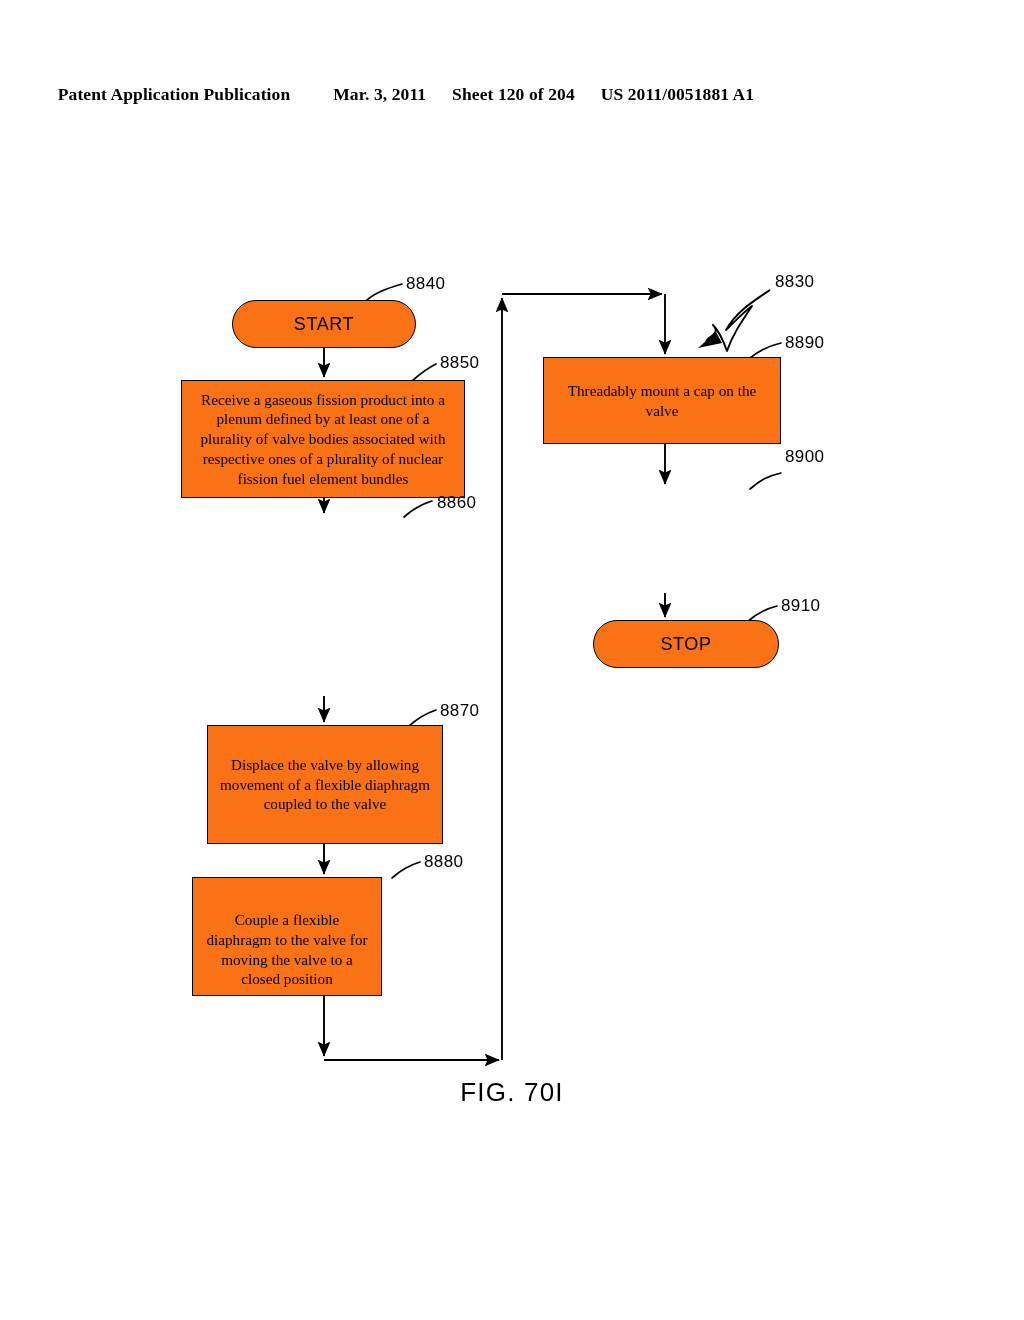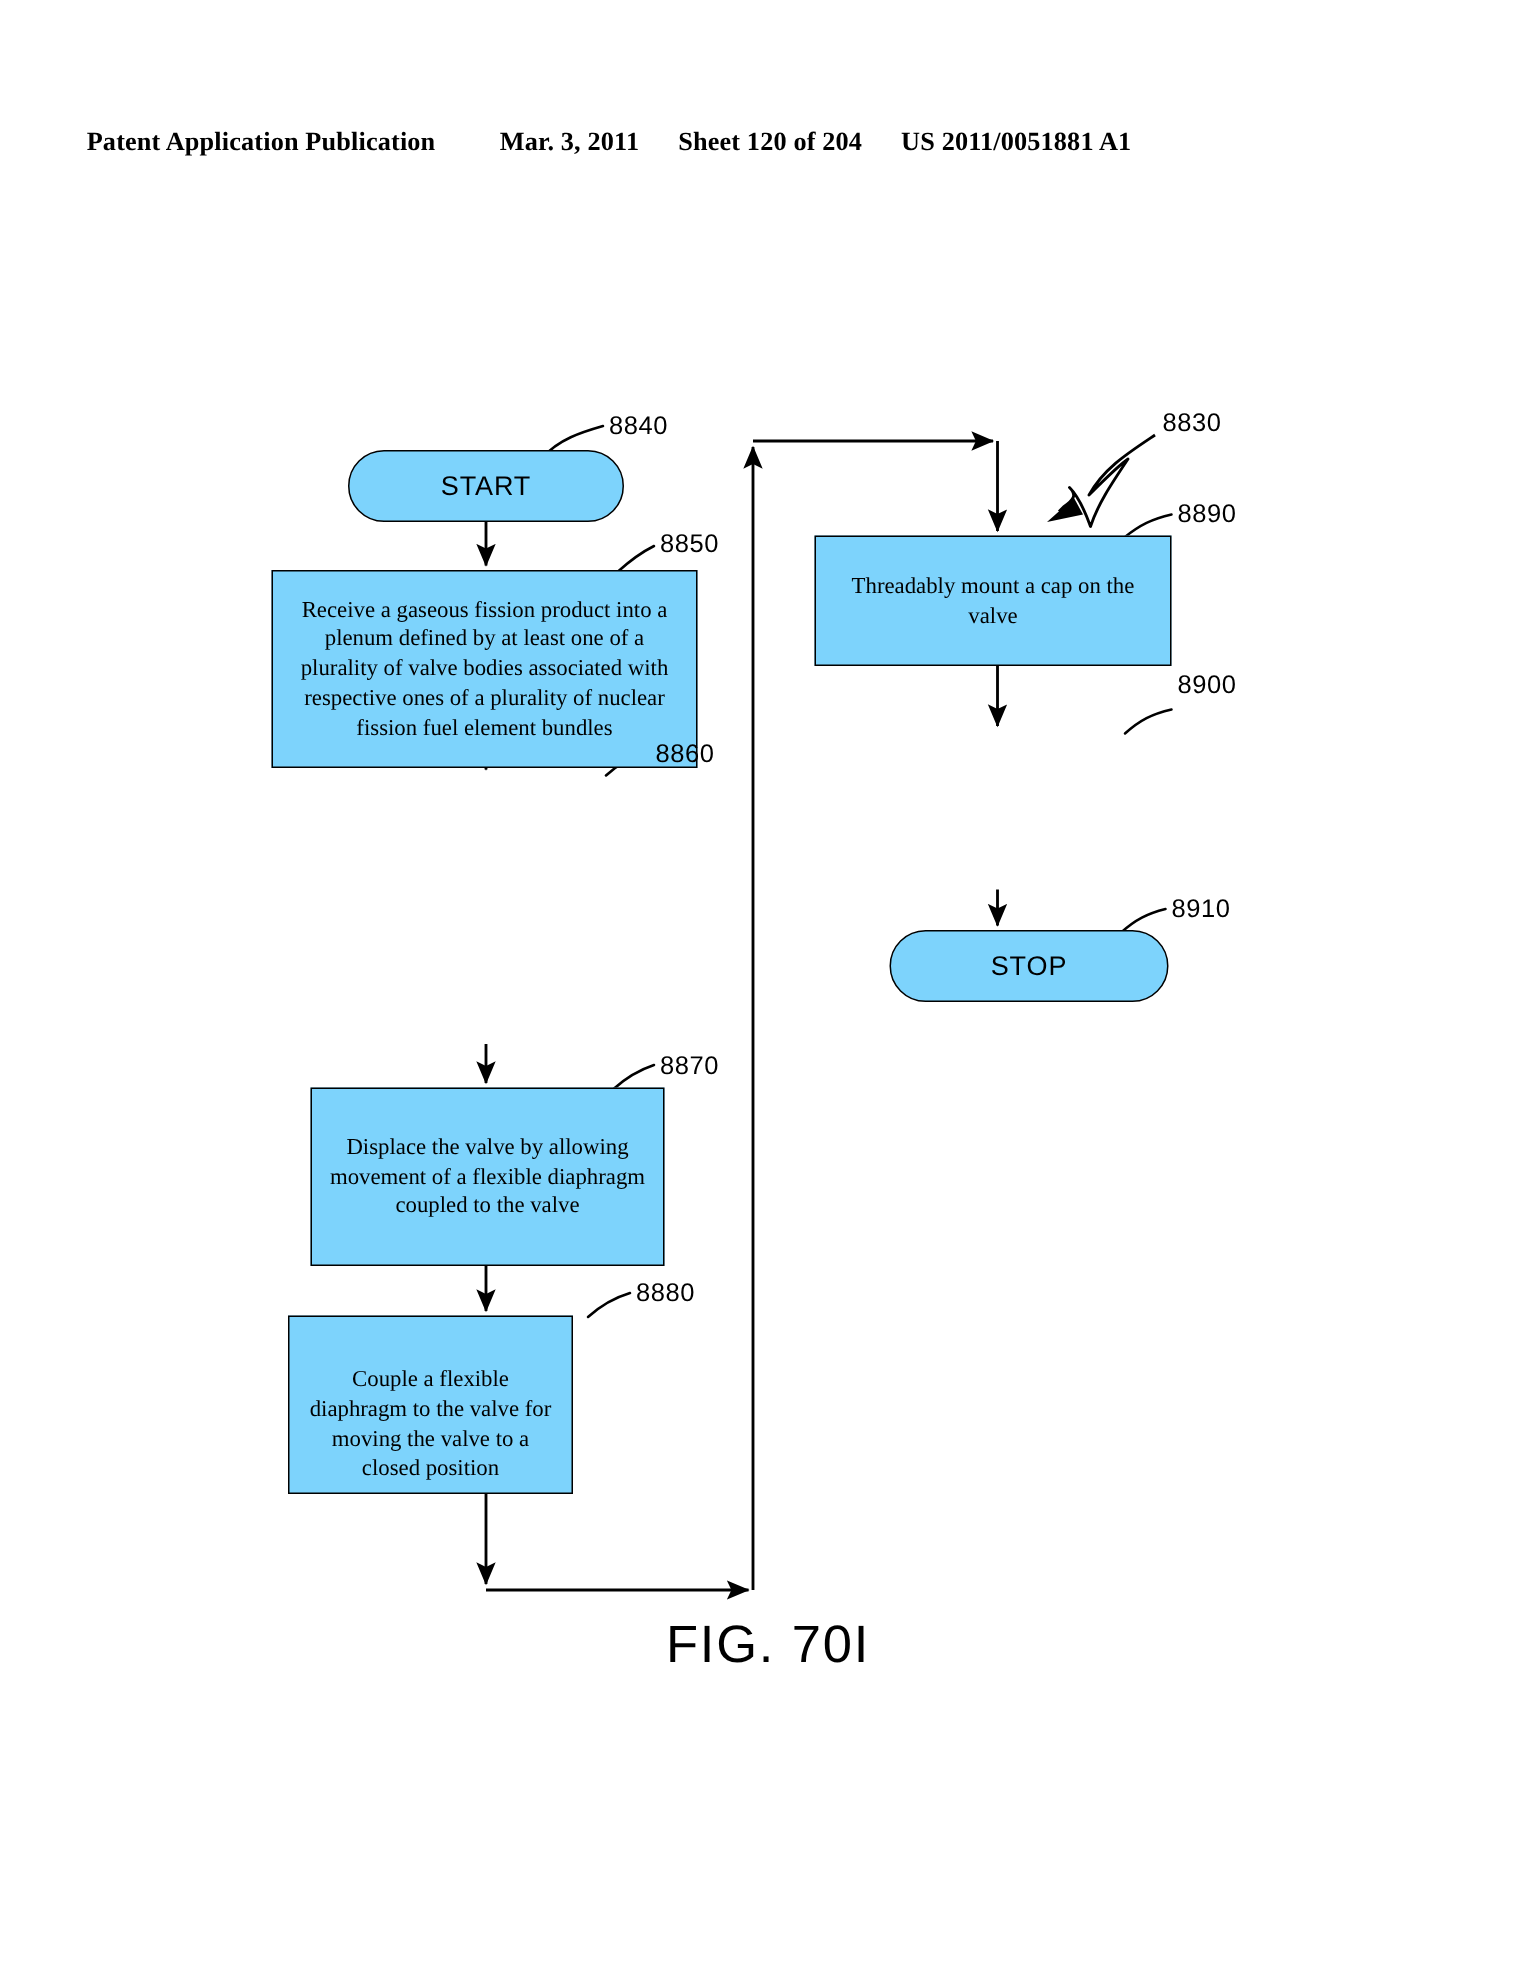--- a/index.html
+++ b/index.html
@@ -47,41 +47,41 @@
     top: 0;
     width: 1024px;
     height: 1320px;
   }
 
   
   .node {
     position: absolute;
     box-sizing: border-box;
     border: 1.6px solid #000;
-    background: #7dd3fc;
+    background: #f97316;
     display: flex;
     align-items: center;
     justify-content: center;
     text-align: center;
   }
   .proc {
     padding: 6px 9px;
     font-size: 15.2px;
     line-height: 1.30;
   }
   .terminal {
     border-radius: 999px;
     font-family: "Liberation Sans", "DejaVu Sans", sans-serif;
     font-size: 18px;
     letter-spacing: 0.6px;
   }
 
   
   #node-start    { left: 232px; top: 300px; width: 184px; height: 48px; }
-  #node-8850     { left: 181px; top: 380px; width: 284px; height: 132px; }
+  #node-8850     { left: 181px; top: 380px; width: 284px; height: 118px; }
   #node-8860     { left: 207px; top: 516px; width: 236px; height: 180px; }
   #node-8870     { left: 207px; top: 725px; width: 236px; height: 119px; }
   #node-8880     { left: 192px; top: 877px; width: 190px; height: 119px; align-items: flex-end; }
   #node-8890     { left: 543px; top: 357px; width: 238px; height: 87px; }
   #node-8900     { left: 543px; top: 487px; width: 238px; height: 106px; }
   #node-stop     { left: 593px; top: 620px; width: 186px; height: 48px; }
 
   
   .ref {
     position: absolute;
@@ -101,21 +101,21 @@
   #ref-8910 { left: 781px; top: 596px; }
 
   
   #fig-caption {
     position: absolute;
     left: 0;
     top: 1077px;
     width: 1024px;
     text-align: center;
     font-family: "Liberation Sans", "DejaVu Sans", sans-serif;
-    font-size: 35px;
+    font-size: 26px;
     letter-spacing: 1.2px;
   }
 </style>
 </head>
 <body>
 
 <div id="page-header">
   <span class="hdr-seg">Patent Application Publication</span>
   <span class="gap-lg"></span>
   <span class="hdr-seg">Mar. 3, 2011</span>

